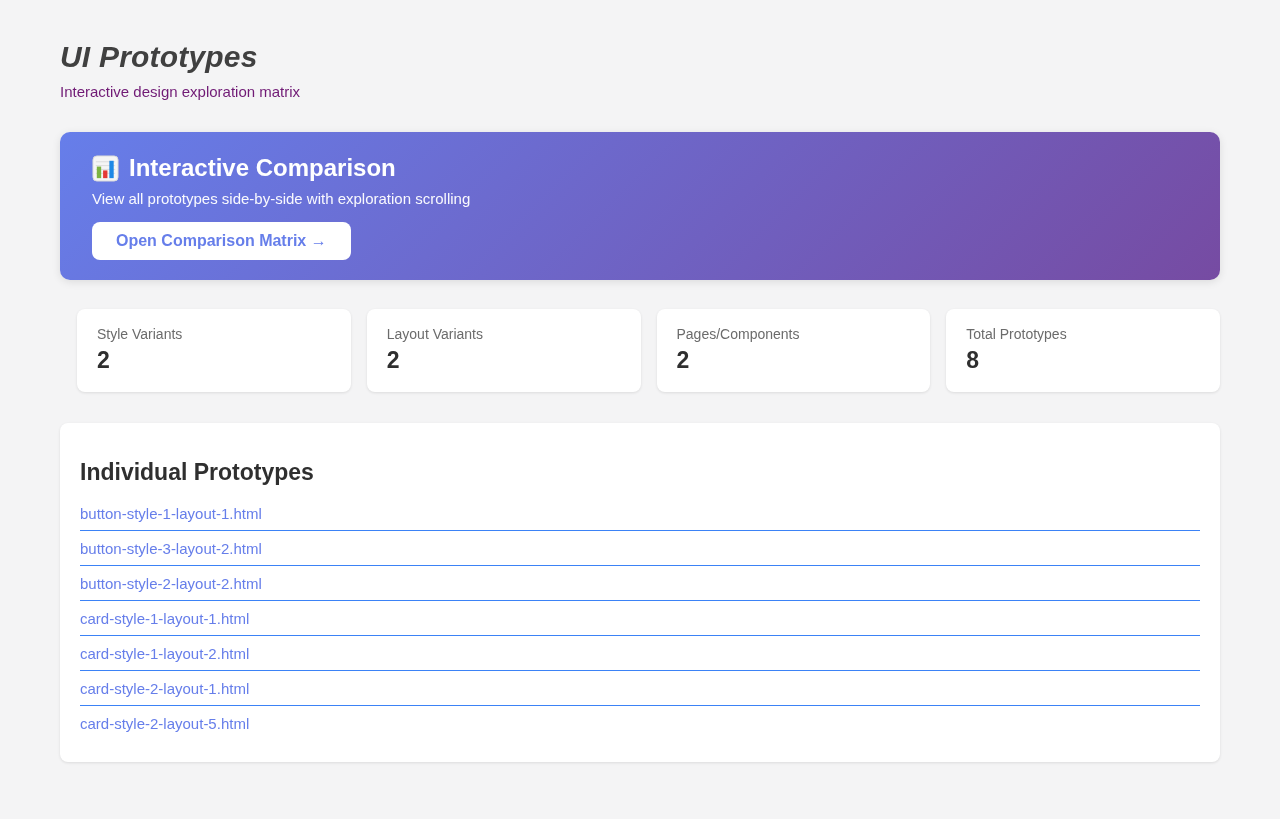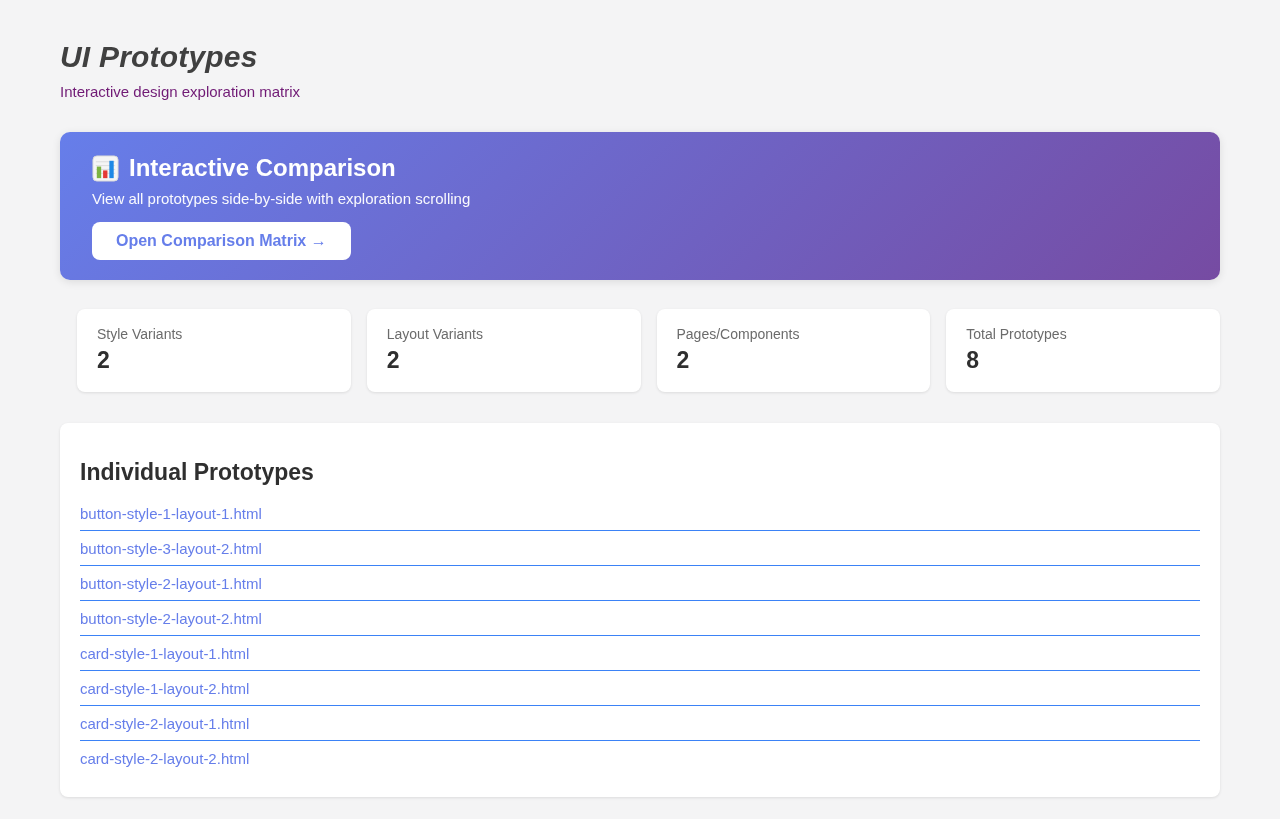--- a/index.html
+++ b/index.html
@@ -182,33 +182,30 @@
   <div class="list-card">
     <h2 class="list-heading">Individual Prototypes</h2>
     <ul class="proto-list">
       <li class="proto-item">
         <a class="proto-link">button-style-1-layout-1.html</a>
       </li>
       <li class="proto-item">
         <a class="proto-link">button-style-3-layout-2.html</a>
       </li>
       <li class="proto-item">
-        <a class="proto-link">button-style-2-layout-1.html</a>
-      </li>
-      <li class="proto-item">
         <a class="proto-link">button-style-2-layout-2.html</a>
       </li>
       <li class="proto-item">
         <a class="proto-link">card-style-1-layout-1.html</a>
       </li>
       <li class="proto-item">
         <a class="proto-link">card-style-1-layout-2.html</a>
       </li>
       <li class="proto-item">
         <a class="proto-link">card-style-2-layout-1.html</a>
       </li>
       <li class="proto-item">
-        <a class="proto-link">card-style-2-layout-2.html</a>
+        <a class="proto-link">card-style-2-layout-5.html</a>
       </li>
     </ul>
   </div>
 
 </div>
 
 </body></html>

